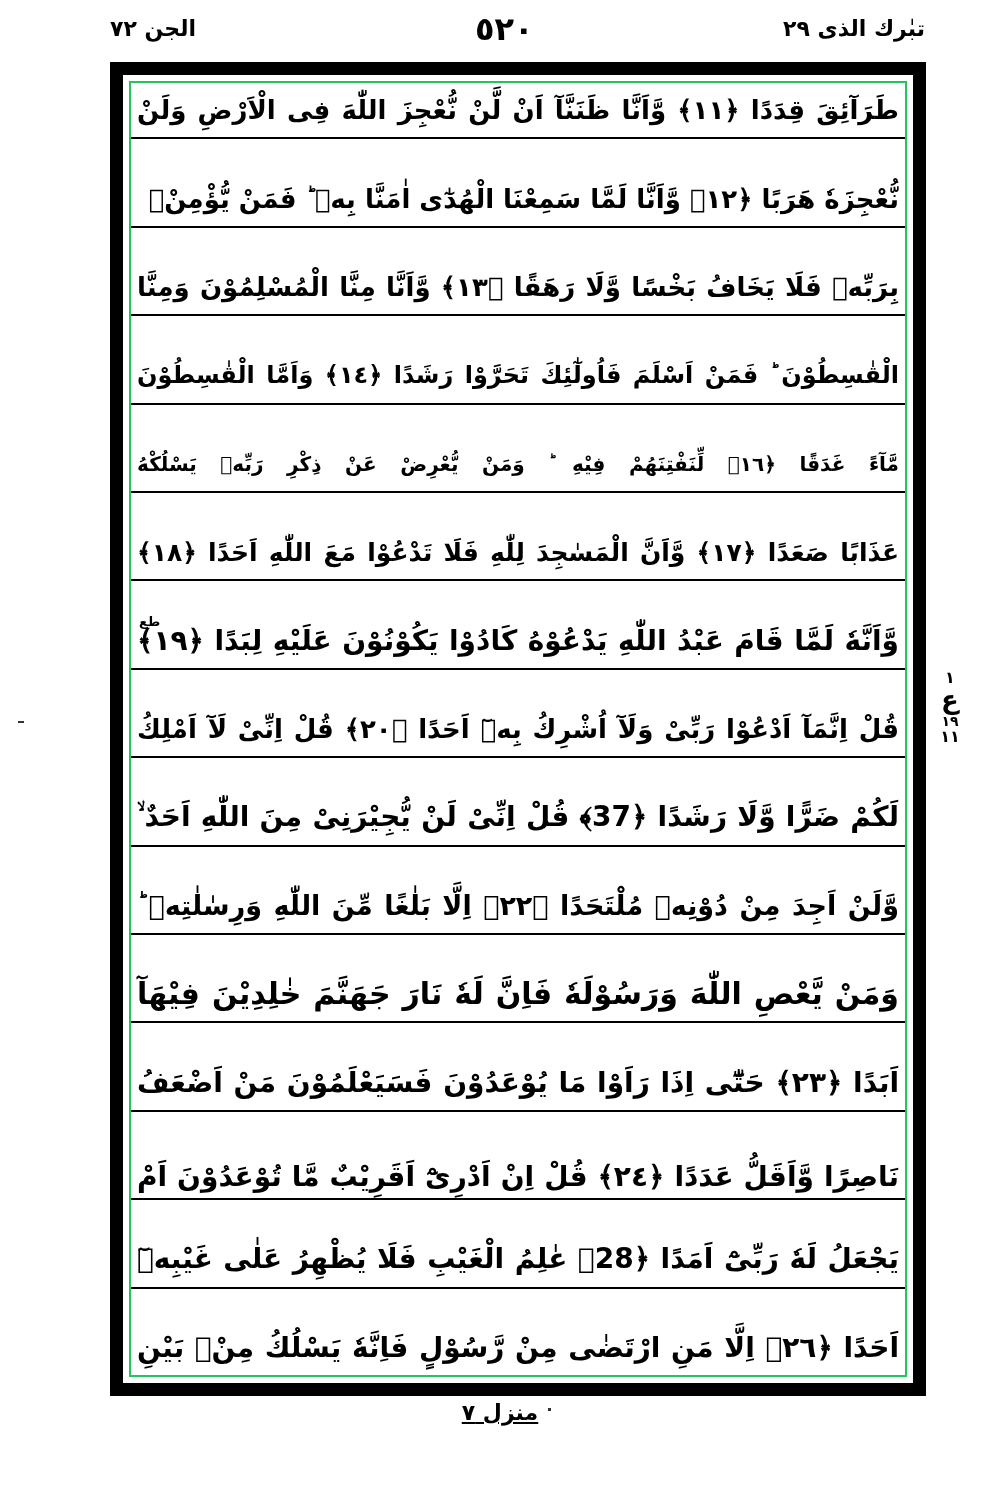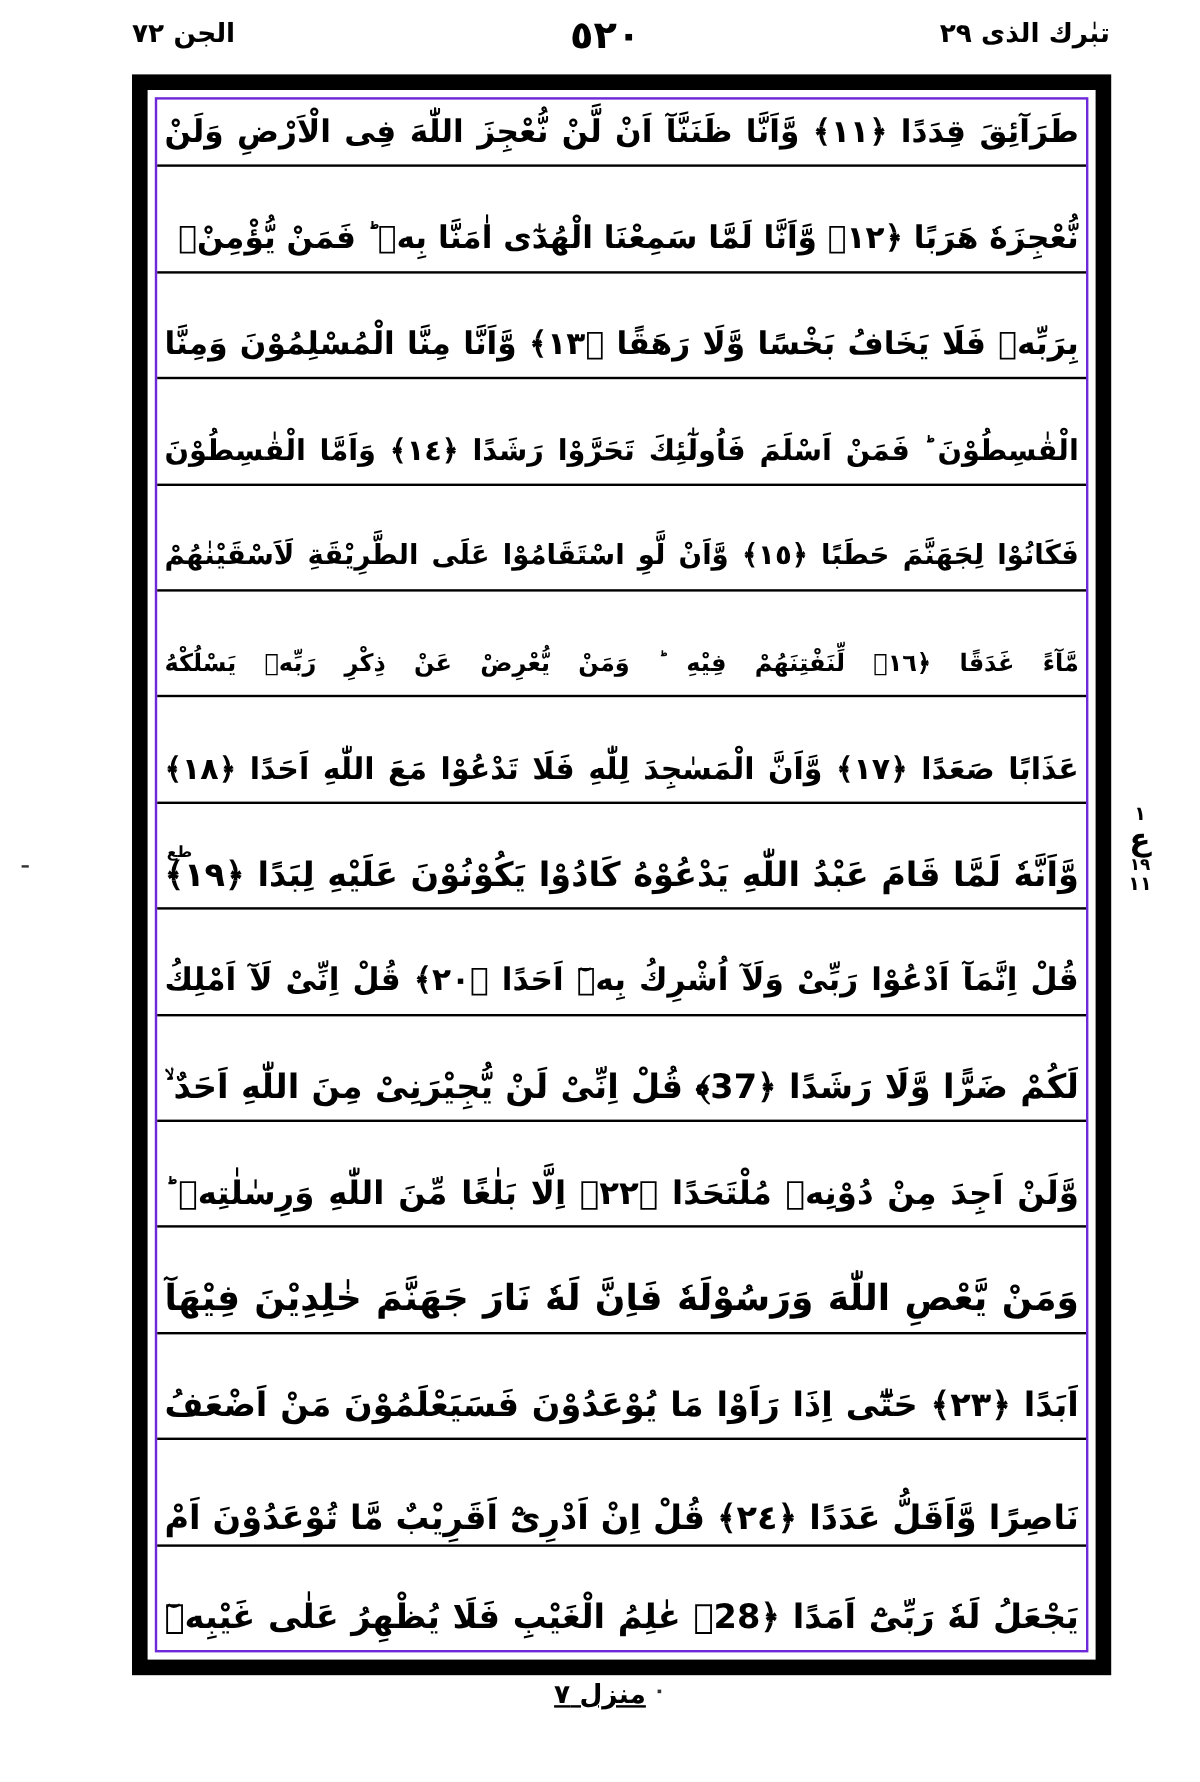--- a/index.html
+++ b/index.html
@@ -5,21 +5,21 @@
     html, body { margin: 0; padding: 0; background: #ffffff; }
     body { width: 1000px; height: 1485px; position: relative; overflow: hidden; font-family: "DejaVu Sans", sans-serif; color: #000; }
     .header { position: absolute; top: 14px; left: 110px; width: 815px; height: 36px; }
     .hdr-left { position: absolute; left: 0; top: 2px; font-size: 22px; font-weight: bold; direction: rtl; }
     .hdr-center { position: absolute; left: 365px; top: -4px; font-size: 32px; font-weight: bold; direction: rtl; }
     .hdr-right { position: absolute; right: 0; top: 2px; font-size: 22px; font-weight: bold; direction: rtl; }
 
     .frame { position: absolute; left: 110px; top: 62px; width: 816px; height: 1334px; box-sizing: border-box;
              border: 13px solid #000; background: #fff; }
     .frame::before { content: ""; position: absolute; inset: 2px; border: 2px dotted #fff; pointer-events: none; }
-    .inner { position: absolute; left: 6px; right: 6px; top: 6px; bottom: 6px; border: 2px solid #6d28d9; display: flex; flex-direction: column; gap: 32px; }
+    .inner { position: absolute; left: 6px; right: 6px; top: 6px; bottom: 6px; border: 2px solid #22c55e; display: flex; flex-direction: column; gap: 32px; }
     .line { flex: 1; border-bottom: 2px solid #000; display: flex; align-items: center; justify-content: center;
             direction: rtl; font-family: "DejaVu Sans", sans-serif; font-weight: bold; font-size: 39px; line-height: 1;
             white-space: nowrap; overflow: hidden; padding: 0 6px; position: relative; }
     .line:last-child { border-bottom: none; }
     .line-text { display: inline-block; text-align: justify; width: 100%; text-align-last: justify; }
     .sajda { position: absolute; left: 8px; top: 2px; font-size: 13px; font-weight: bold; }
 
     .margin-marker { position: absolute; left: 930px; top: 670px; width: 40px; text-align: center; direction: rtl; font-weight: bold; line-height: 1.05; }
     .margin-marker .n1 { font-size: 16px; display: block; }
     .margin-marker .n2 { font-size: 26px; display: block; }
@@ -45,23 +45,20 @@
       </div>
     <div class="line" style="font-size: 26px; padding-left: 44px;">
         <span class="line-text" style="width: 100%;">نُّعْجِزَهٗ هَرَبًا ﴿١٢﴾ وَّاَنَّا لَمَّا سَمِعْنَا الْهُدٰٓی اٰمَنَّا بِهٖ ؕ فَمَنْ یُّؤْمِنْۢ</span>
       </div>
     <div class="line" style="font-size: 26px; justify-content: center;">
         <span class="line-text" style="width: 100%;">بِرَبِّهٖ فَلَا یَخَافُ بَخْسًا وَّلَا رَهَقًا ﴿١٣﴾ وَّاَنَّا مِنَّا الْمُسْلِمُوْنَ وَمِنَّا</span>
       </div>
     <div class="line" style="font-size: 24px;">
         <span class="line-text" style="width: 100%;">الْقٰسِطُوْنَ ؕ فَمَنْ اَسْلَمَ فَاُولٰٓئِكَ تَحَرَّوْا رَشَدًا ﴿١٤﴾ وَاَمَّا الْقٰسِطُوْنَ</span>
       </div>
-    <div class="line" style="font-size: 23px;">
-        <span class="line-text" style="width: 100%;">فَكَانُوْا لِجَهَنَّمَ حَطَبًا ﴿١٥﴾ وَّاَنْ لَّوِ اسْتَقَامُوْا عَلَی الطَّرِیْقَةِ لَاَسْقَیْنٰهُمْ</span>
-      </div>
     <div class="line" style="font-size: 20px;">
         <span class="line-text" style="width: 100%;">مَّآءً غَدَقًا ﴿١٦﴾ لِّنَفْتِنَهُمْ فِیْهِ ؕ وَمَنْ یُّعْرِضْ عَنْ ذِكْرِ رَبِّهٖ یَسْلُكْهُ</span>
       </div>
     <div class="line" style="font-size: 25px;">
         <span class="line-text" style="width: 100%;">عَذَابًا صَعَدًا ﴿١٧﴾ وَّاَنَّ الْمَسٰجِدَ لِلّٰهِ فَلَا تَدْعُوْا مَعَ اللّٰهِ اَحَدًا ﴿١٨﴾</span>
       </div>
     <div class="line" style="font-size: 28px;">
       <span class="line-text" style="width: 100%;">وَّاَنَّهٗ لَمَّا قَامَ عَبْدُ اللّٰهِ یَدْعُوْهُ كَادُوْا یَكُوْنُوْنَ عَلَیْهِ لِبَدًا ﴿١٩﴾</span>
       <span class="sajda">طع</span>
     </div>
@@ -79,20 +76,23 @@
       </div>
     <div class="line" style="font-size: 28px;">
         <span class="line-text" style="width: 100%;">اَبَدًا ﴿٢٣﴾ حَتّٰٓی اِذَا رَاَوْا مَا یُوْعَدُوْنَ فَسَیَعْلَمُوْنَ مَنْ اَضْعَفُ</span>
       </div>
     <div class="line" style="font-size: 28px;">
         <span class="line-text" style="width: 100%; margin-top: 12px;">نَاصِرًا وَّاَقَلُّ عَدَدًا ﴿٢٤﴾ قُلْ اِنْ اَدْرِیْٓ اَقَرِیْبٌ مَّا تُوْعَدُوْنَ اَمْ</span>
       </div>
     <div class="line" style="font-size: 28px;">
         <span class="line-text" style="width: 100%;">یَجْعَلُ لَهٗ رَبِّیْٓ اَمَدًا ﴿28﴾ عٰلِمُ الْغَیْبِ فَلَا یُظْهِرُ عَلٰی غَیْبِهٖٓ</span>
       </div>
+    <div class="line" style="font-size: 28px;">
+        <span class="line-text" style="width: 100%;">اَحَدًا ﴿٢٦﴾ اِلَّا مَنِ ارْتَضٰی مِنْ رَّسُوْلٍ فَاِنَّهٗ یَسْلُكُ مِنْۢ بَیْنِ</span>
+      </div>
   </div>
 </div>
 
 <div class="margin-marker">
   <span class="n1">١</span>
   <span class="n2">ع</span>
   <span class="n3">١٩</span>
   <span class="n4">١١</span>
 </div>
 

